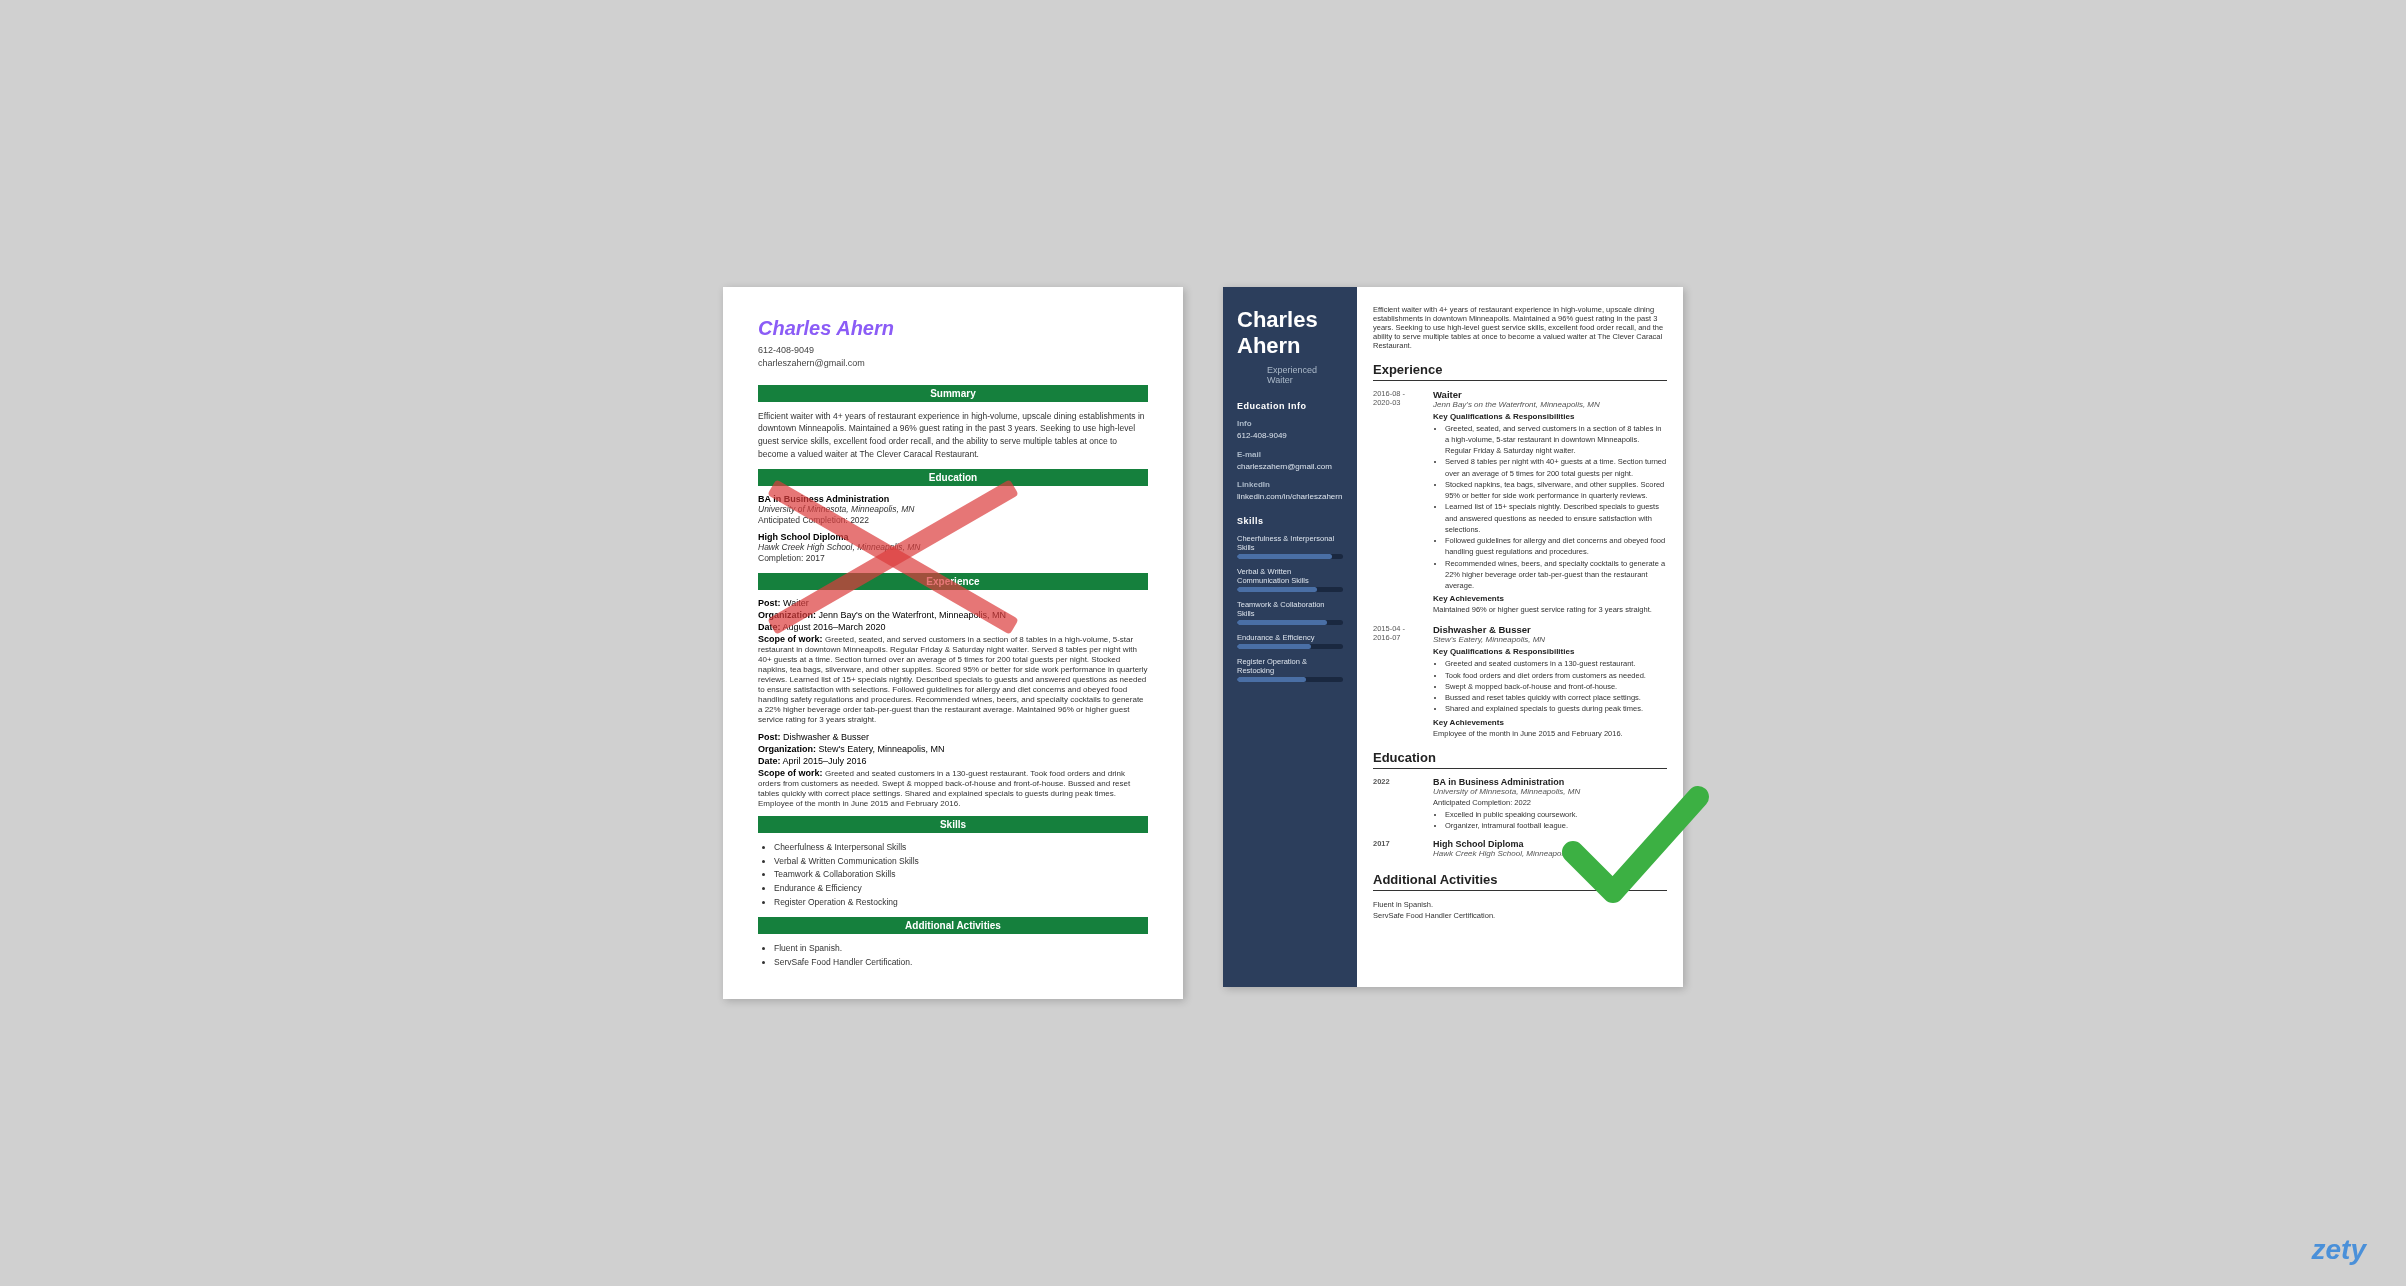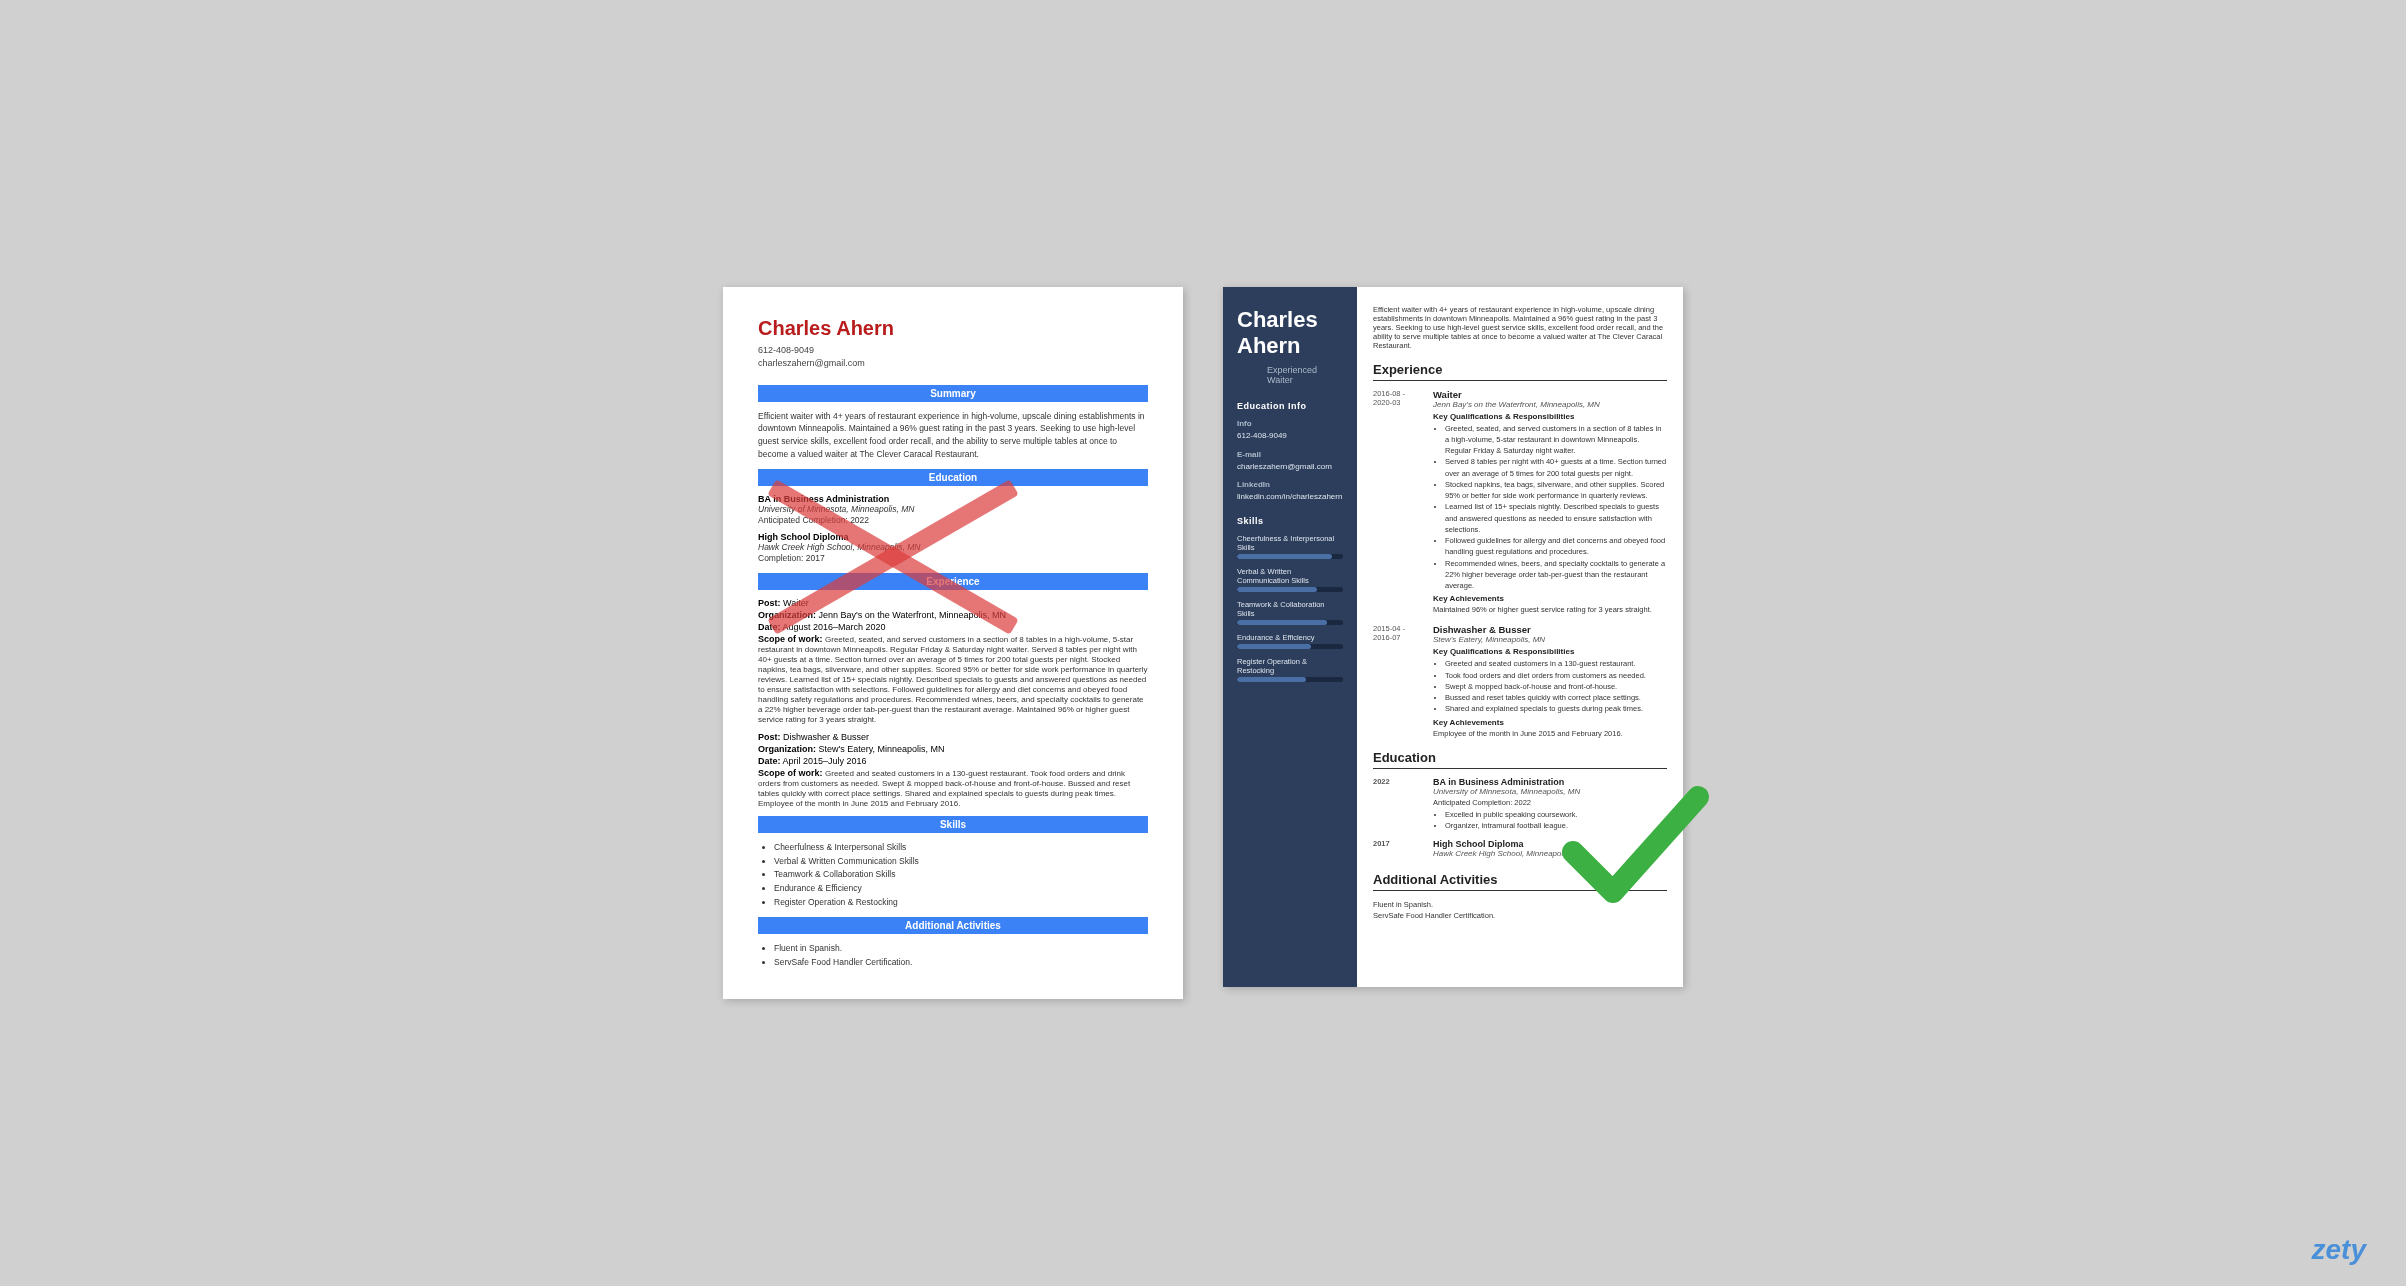--- a/index.html
+++ b/index.html
@@ -23,31 +23,32 @@
       background: white;
       width: 460px;
       min-height: 700px;
       padding: 30px 35px;
       position: relative;
       box-shadow: 2px 2px 8px rgba(0,0,0,0.2);
     }
     .resume-left .name {
       font-size: 20px;
       font-weight: bold;
-      color: #b91c1c;
+      color: #8b5cf6;
       margin-bottom: 4px;
+      font-style: italic;
     }
     .resume-left .contact-info {
       font-size: 9px;
       color: #444;
       line-height: 1.5;
       margin-bottom: 14px;
     }
     .section-header {
-      background: #3b82f6;
+      background: #15803d;
       color: white;
       font-size: 10px;
       font-weight: bold;
       text-align: center;
       padding: 3px 8px;
       margin-bottom: 8px;
       margin-top: 8px;
     }
     .resume-left .section-content {
       font-size: 8.5px;

